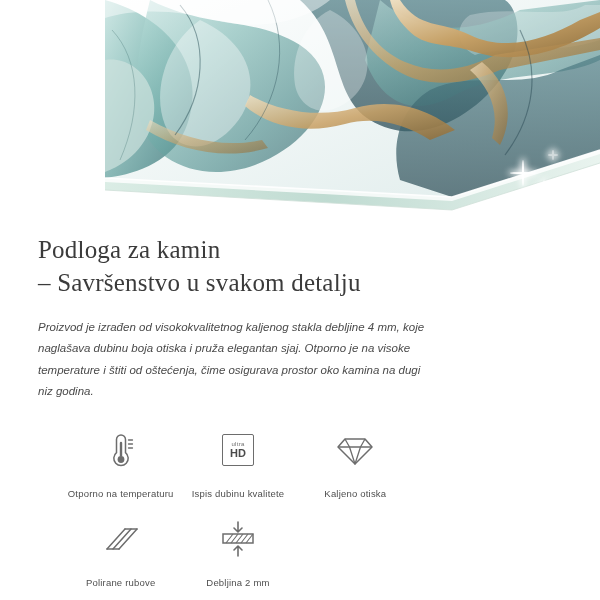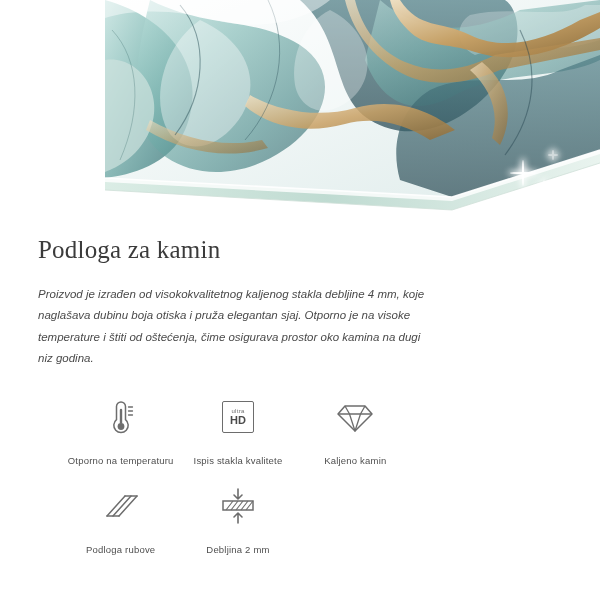--- a/index.html
+++ b/index.html
@@ -223,20 +223,21 @@
     </svg>
 
     <span class="sparkle s1"></span>
     <span class="sparkle s2"></span>
     <span class="sparkle s3"></span>
   </div>
 
   <div class="content">
     <h1 class="headline">
       <span>Podloga za kamin</span>
+      <span class="line2">– Savršenstvo u svakom detalju</span>
     </h1>
 
     <p class="body-text">Proizvod je izrađen od visokokvalitetnog kaljenog stakla debljine 4 mm, koje naglašava dubinu boja otiska i pruža elegantan sjaj. Otporno je na visoke temperature i štiti od oštećenja, čime osigurava prostor oko kamina na dugi niz godina.</p>
 
     <div class="features">
 
       <div class="feature">
         <div class="feature-icon">
           <svg width="40" height="42" viewBox="0 0 40 42">
             <path d="M20 6 a4.5 4.5 0 0 1 4.5 4.5 v13.2 a7.2 7.2 0 1 1 -9 0 V10.5 A4.5 4.5 0 0 1 20 6 Z" fill="none" stroke="#6d6d6d" stroke-width="1.5"></path>
@@ -248,46 +249,46 @@
         <div class="feature-label">Otporno na temperaturu</div>
       </div>
 
       <div class="feature">
         <div class="feature-icon">
           <div class="ultrahd-box">
             <span class="u-top">ultra</span>
             <span class="u-bot">HD</span>
           </div>
         </div>
-        <div class="feature-label">Ispis stakla kvalitete</div>
+        <div class="feature-label">Ispis dubinu kvalitete</div>
       </div>
 
 
       <div class="feature">
         <div class="feature-icon">
           <svg width="42" height="40" viewBox="0 0 42 40">
             <path d="M11 9 h20 l7 8 L21 34 L4 17 Z" fill="none" stroke="#6d6d6d" stroke-width="1.5" stroke-linejoin="round"></path>
             <path d="M4 17 h34" stroke="#6d6d6d" stroke-width="1.3"></path>
             <path d="M11 9 L15.5 17 L21 34 L26.5 17 L31 9" fill="none" stroke="#6d6d6d" stroke-width="1.3" stroke-linejoin="round"></path>
           </svg>
         </div>
-        <div class="feature-label">Kaljeno kamin</div>
+        <div class="feature-label">Kaljeno otiska</div>
       </div>
 
       <div class="feature">
         <div class="feature-icon">
           <svg width="44" height="40" viewBox="0 0 44 40">
             <path d="M8 30 L26 10" stroke="#6d6d6d" stroke-width="1.5" stroke-linecap="round"></path>
             <path d="M14 30 L32 10" stroke="#6d6d6d" stroke-width="1.5" stroke-linecap="round"></path>
             <path d="M20 30 L38 10" stroke="#6d6d6d" stroke-width="1.5" stroke-linecap="round"></path>
             <path d="M8 30 L20 30" stroke="#6d6d6d" stroke-width="1.5" stroke-linecap="round"></path>
             <path d="M26 10 L38 10" stroke="#6d6d6d" stroke-width="1.5" stroke-linecap="round"></path>
           </svg>
         </div>
-        <div class="feature-label">Podloga rubove</div>
+        <div class="feature-label">Polirane rubove</div>
       </div>
 
       <div class="feature">
         <div class="feature-icon">
           <svg width="42" height="42" viewBox="0 0 42 42">
             <path d="M21 4 v9 M17 10 l4 4 4 -4" fill="none" stroke="#6d6d6d" stroke-width="1.6" stroke-linecap="round" stroke-linejoin="round"></path>
             <rect x="6" y="16" width="30" height="9" fill="none" stroke="#6d6d6d" stroke-width="1.5"></rect>
             <path d="M9 25 L16 16 M14 25 L21 16 M19 25 L26 16 M24 25 L31 16 M29 25 L36 16" stroke="#6d6d6d" stroke-width="1.1"></path>
             <path d="M21 38 v-9 M17 32 l4 -4 4 4" fill="none" stroke="#6d6d6d" stroke-width="1.6" stroke-linecap="round" stroke-linejoin="round"></path>
           </svg>

